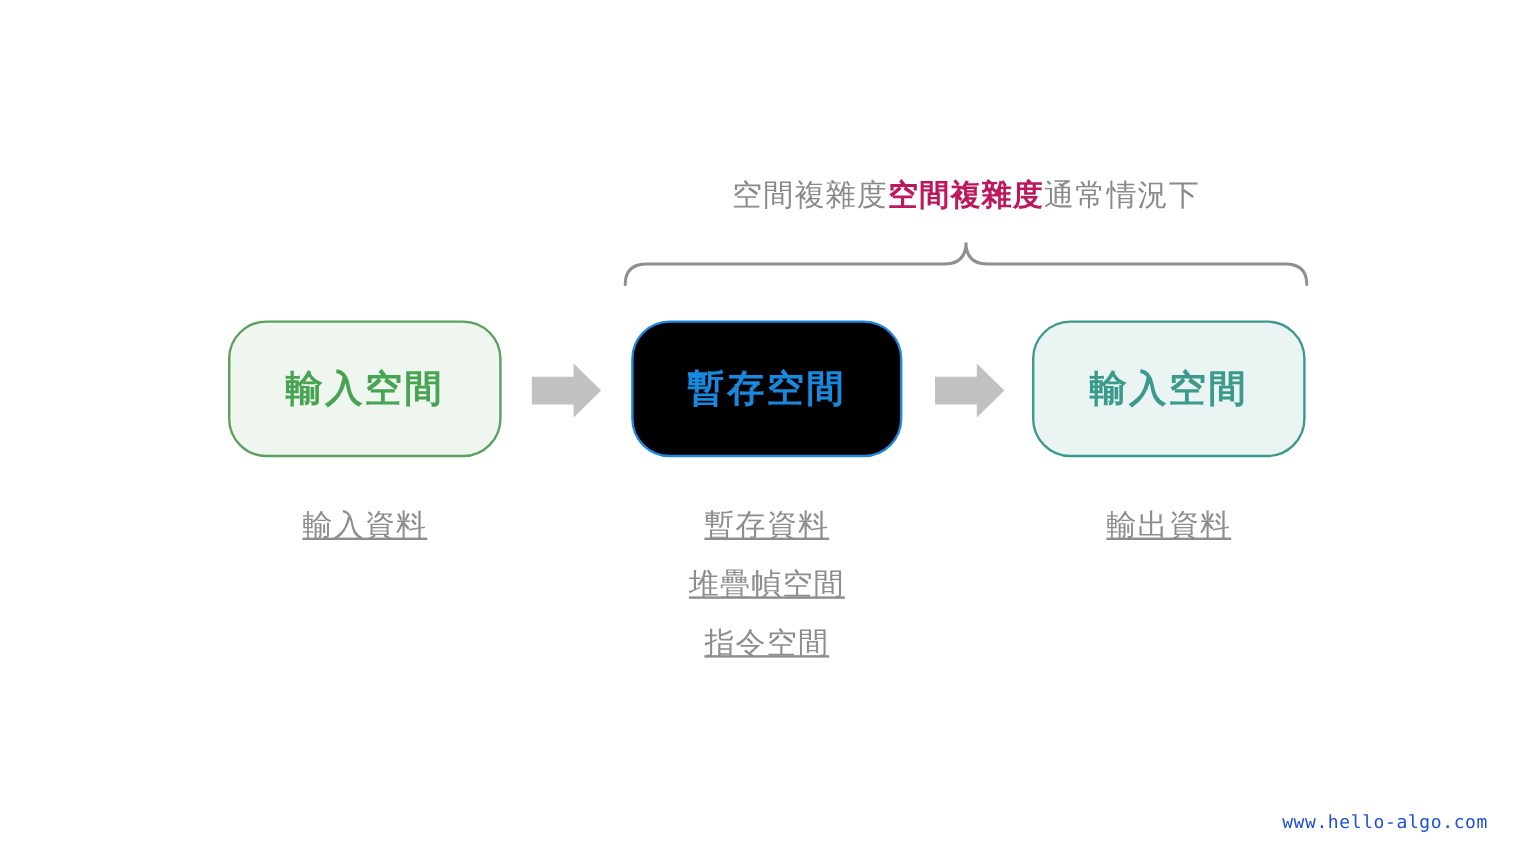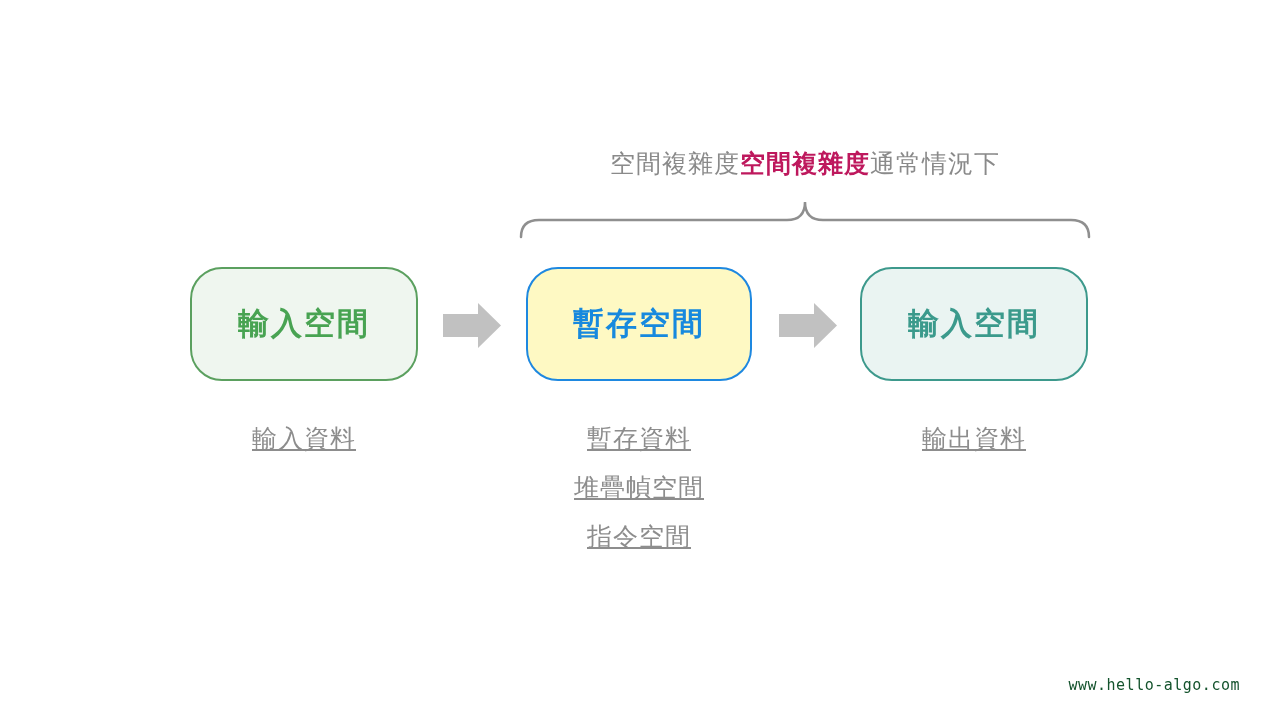--- a/index.html
+++ b/index.html
@@ -50,21 +50,21 @@
     border-radius: 32px;
     border: 2.5px solid;
     display: flex;
     align-items: center;
     justify-content: center;
     font-size: 31px;
     font-weight: bold;
     letter-spacing: 2px;
   }
   .box-green  { left: 190px; border-color: #5ba05f; background: #eff6ef; color: #48a352; }
-  .box-blue   { left: 526px; width: 226px; border-color: #1e88e0; background: #fef9c3; color: #1789de; }
+  .box-blue   { left: 526px; width: 226px; border-color: #1e88e0; background: #000000; color: #1789de; }
   .box-teal   { left: 860px; border-color: #3d998c; background: #eaf4f2; color: #3b9a8c; }
   .arrow {
     position: absolute;
     top: 303px;
     width: 58px;
     height: 45px;
   }
   .arrow-1 { left: 443px; }
   .arrow-2 { left: 779px; }
   .note {
@@ -86,21 +86,21 @@
     line-height: 30px;
     margin-bottom: 19px;
     text-align: center;
   }
   .watermark {
     position: absolute;
     right: 40px;
     top: 676px;
     font-family: "DejaVu Sans Mono", "Liberation Mono", monospace;
     font-size: 15px;
-    color: #14532d;
+    color: #1d4ed8;
     letter-spacing: 0.5px;
   }
 </style>
 </head>
 <body>
 
 <div class="stage">
 
   <div class="title">
     <span>空間複雜度</span><span class="emph">空間複雜度</span><span>通常情況下</span>

